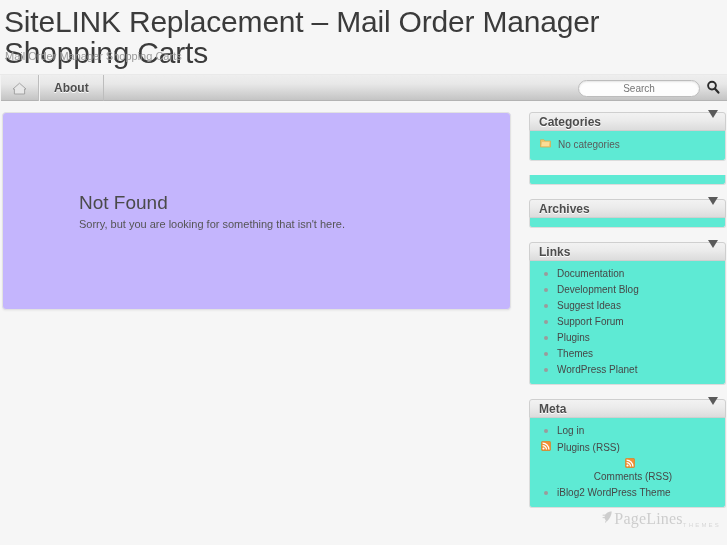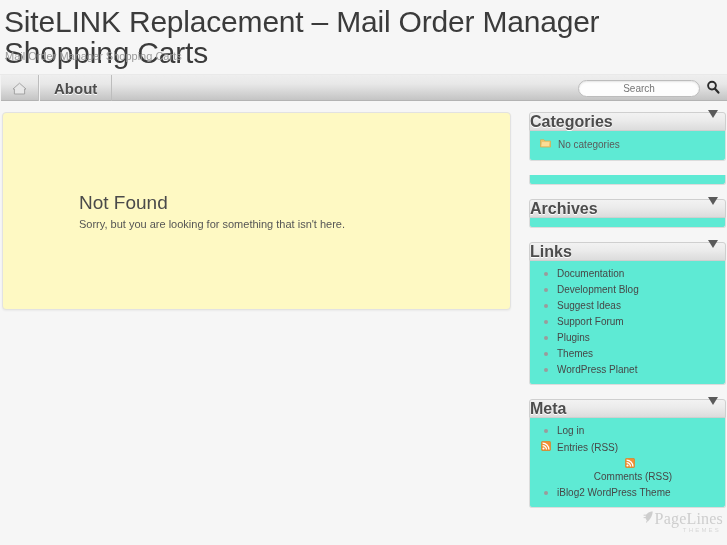--- a/index.html
+++ b/index.html
@@ -50,21 +50,21 @@
   .nav-items {
     position: absolute; left: 0; top: 0; height: 26px;
     display: flex; align-items: stretch;
   }
   .nav-item {
     display: flex; align-items: center; justify-content: center;
     padding: 0 14px;
     height: 26px;
     border-right: 1px solid #bdbdbd;
     border-left: 1px solid #f3f3f3;
-    font-size: 15px;
+    font-size: 12px;
     font-weight: bold;
     color: #4c4c4c;
     text-shadow: 0 1px 0 #fdfdfd;
     cursor: pointer;
   }
   .nav-item.home { padding: 0 11px; }
   .home-icon svg { display: block; }
   .search-wrap {
     position: absolute; right: 5px; top: 4px;
     display: flex; align-items: center; gap: 4px;
@@ -87,21 +87,21 @@
     border: none; background: transparent;
     cursor: pointer; padding: 0;
     display: flex; align-items: center; justify-content: center;
     color: #2b2b2b;
   }
 
   
   .content-panel {
     position: absolute; left: 2px; top: 112px;
     width: 509px; height: 198px;
-    background: #fef9c3;
+    background: #c4b5fd;
     border: 1px solid #e2e2e2;
     border-radius: 4px;
     box-shadow: 0 1px 2px rgba(0,0,0,0.05);
   }
   .not-found-title {
     position: absolute; left: 76px; top: 79px;
     font-size: 19px;
     font-weight: 400;
     color: #4a4a4a;
   }
@@ -114,24 +114,25 @@
   
   .sidebar {
     position: absolute; left: 529px; top: 112px;
     width: 197px;
   }
   .widget { margin-bottom: 14px; }
   .widget-head {
     position: relative;
     height: 19px;
     display: flex; align-items: center;
+    padding-left: 9px;
     background: linear-gradient(to bottom, #f2f2f2 0%, #ebebeb 45%, #dcdcdc 100%);
     border: 1px solid #cfcfcf;
     border-radius: 3px 3px 0 0;
-    font-size: 16px;
+    font-size: 12px;
     font-weight: bold;
     color: #4c4c4c;
     text-shadow: 0 1px 0 #ffffff;
   }
   .widget-toggle {
     position: absolute; right: 6px; top: 5px;
     width: 11px; height: 9px;
     cursor: pointer;
   }
   .tri-down {
@@ -171,21 +172,21 @@
   .rss-icon { margin-right: 6px; flex: 0 0 auto; display:block; }
   .cat-row {
     display: flex; align-items: center;
     font-size: 10px; color: #5a5a5a;
     padding: 2px 0 2px 10px;
   }
 
   
   .footer-logo {
     position: absolute; right: 4px; top: 510px;
-    display: flex; flex-direction: column; align-items: flex-end;
+    display: flex; flex-direction: row; align-items: flex-end;
     opacity: 0.85;
   }
   .pl-row { display: flex; align-items: center; }
   .pl-name {
     font-family: "Liberation Serif", serif;
     font-size: 16px;
     color: #c7c7c7;
     letter-spacing: 0.2px;
   }
   .pl-sub {
@@ -322,21 +323,21 @@
           </li>
           <li style="padding-left:11px;">
             <span class="rss-icon">
               <svg width="10" height="10" viewBox="0 0 10 10">
                 <rect x="0.3" y="0.3" width="9.4" height="9.4" rx="1.6" fill="#f19035" stroke="#d97a1f" stroke-width="0.6"></rect>
                 <circle cx="2.5" cy="7.5" r="1.05" fill="#ffffff"></circle>
                 <path d="M1.6 4.6 A3.9 3.9 0 0 1 5.5 8.5" fill="none" stroke="#ffffff" stroke-width="1.25"></path>
                 <path d="M1.6 2.2 A6.3 6.3 0 0 1 7.9 8.5" fill="none" stroke="#ffffff" stroke-width="1.25"></path>
               </svg>
             </span>
-            <a>Entries (RSS)</a>
+            <a>Plugins (RSS)</a>
           </li>
           <li style="padding-left:11px;flex-direction:column;">
             <span class="rss-icon">
               <svg width="10" height="10" viewBox="0 0 10 10">
                 <rect x="0.3" y="0.3" width="9.4" height="9.4" rx="1.6" fill="#f19035" stroke="#d97a1f" stroke-width="0.6"></rect>
                 <circle cx="2.5" cy="7.5" r="1.05" fill="#ffffff"></circle>
                 <path d="M1.6 4.6 A3.9 3.9 0 0 1 5.5 8.5" fill="none" stroke="#ffffff" stroke-width="1.25"></path>
                 <path d="M1.6 2.2 A6.3 6.3 0 0 1 7.9 8.5" fill="none" stroke="#ffffff" stroke-width="1.25"></path>
               </svg>
             </span>

